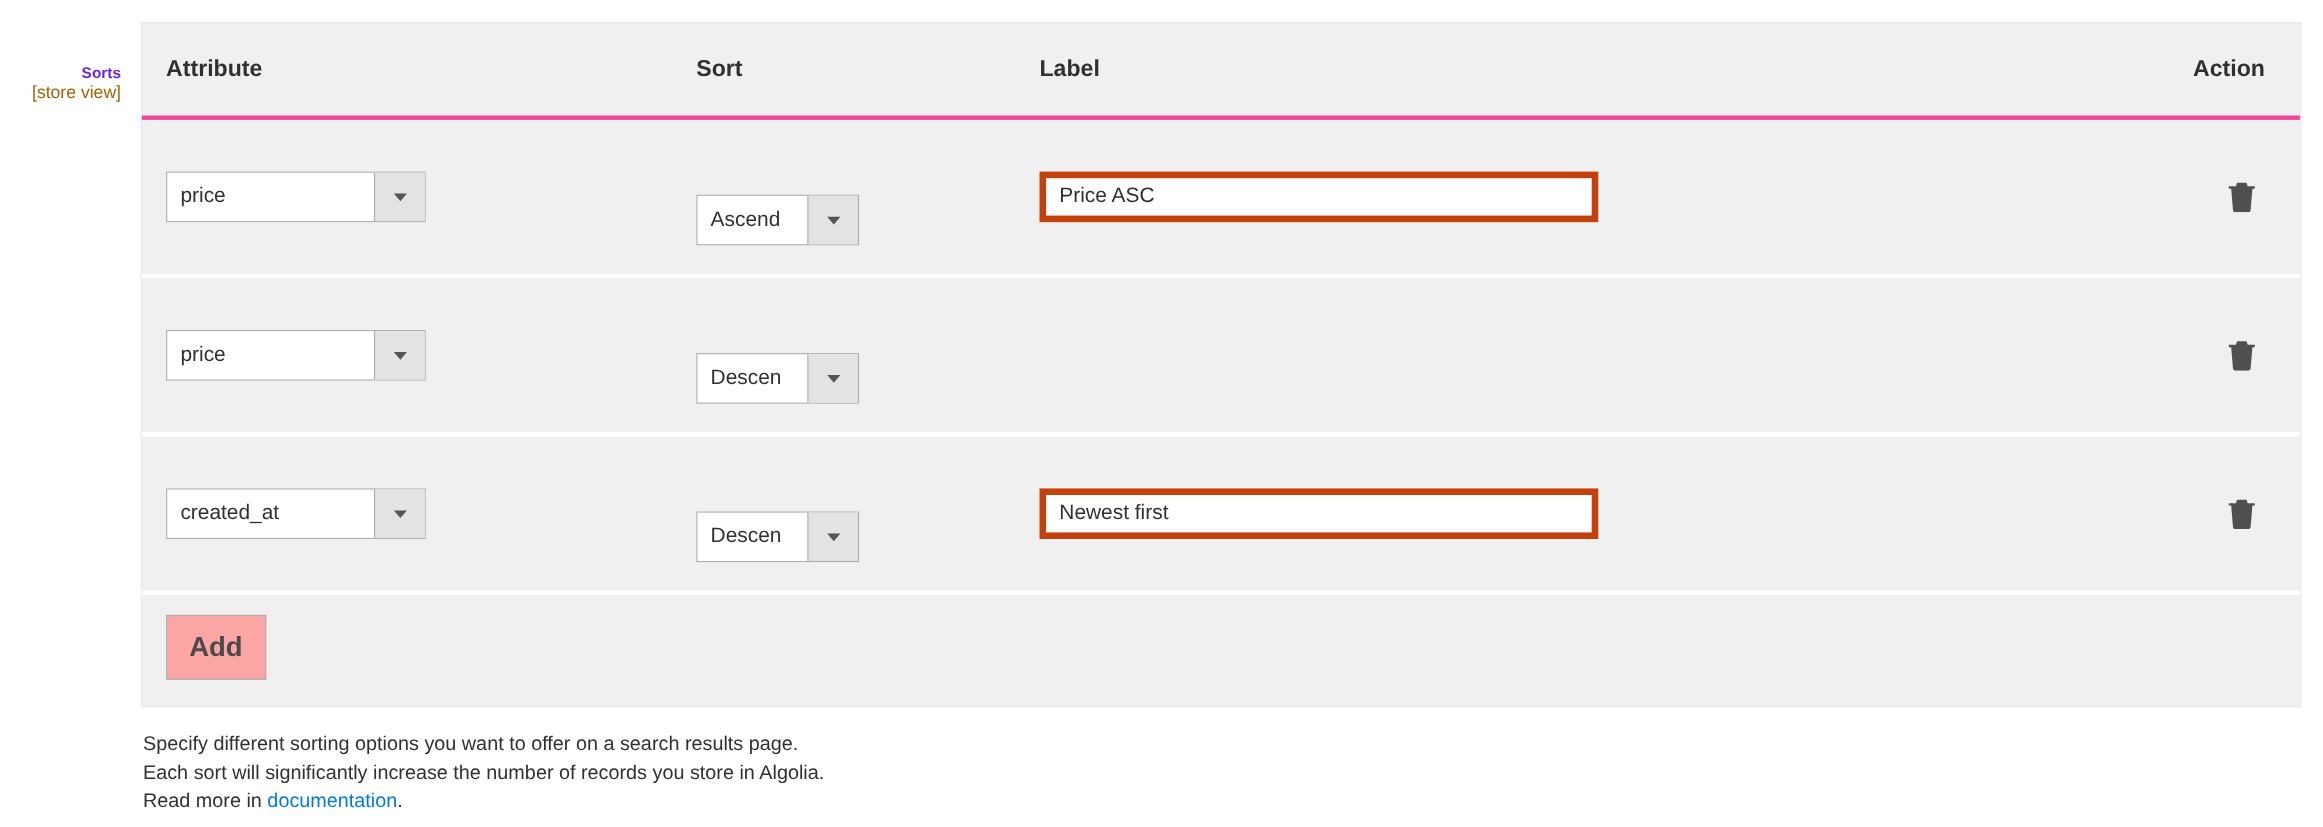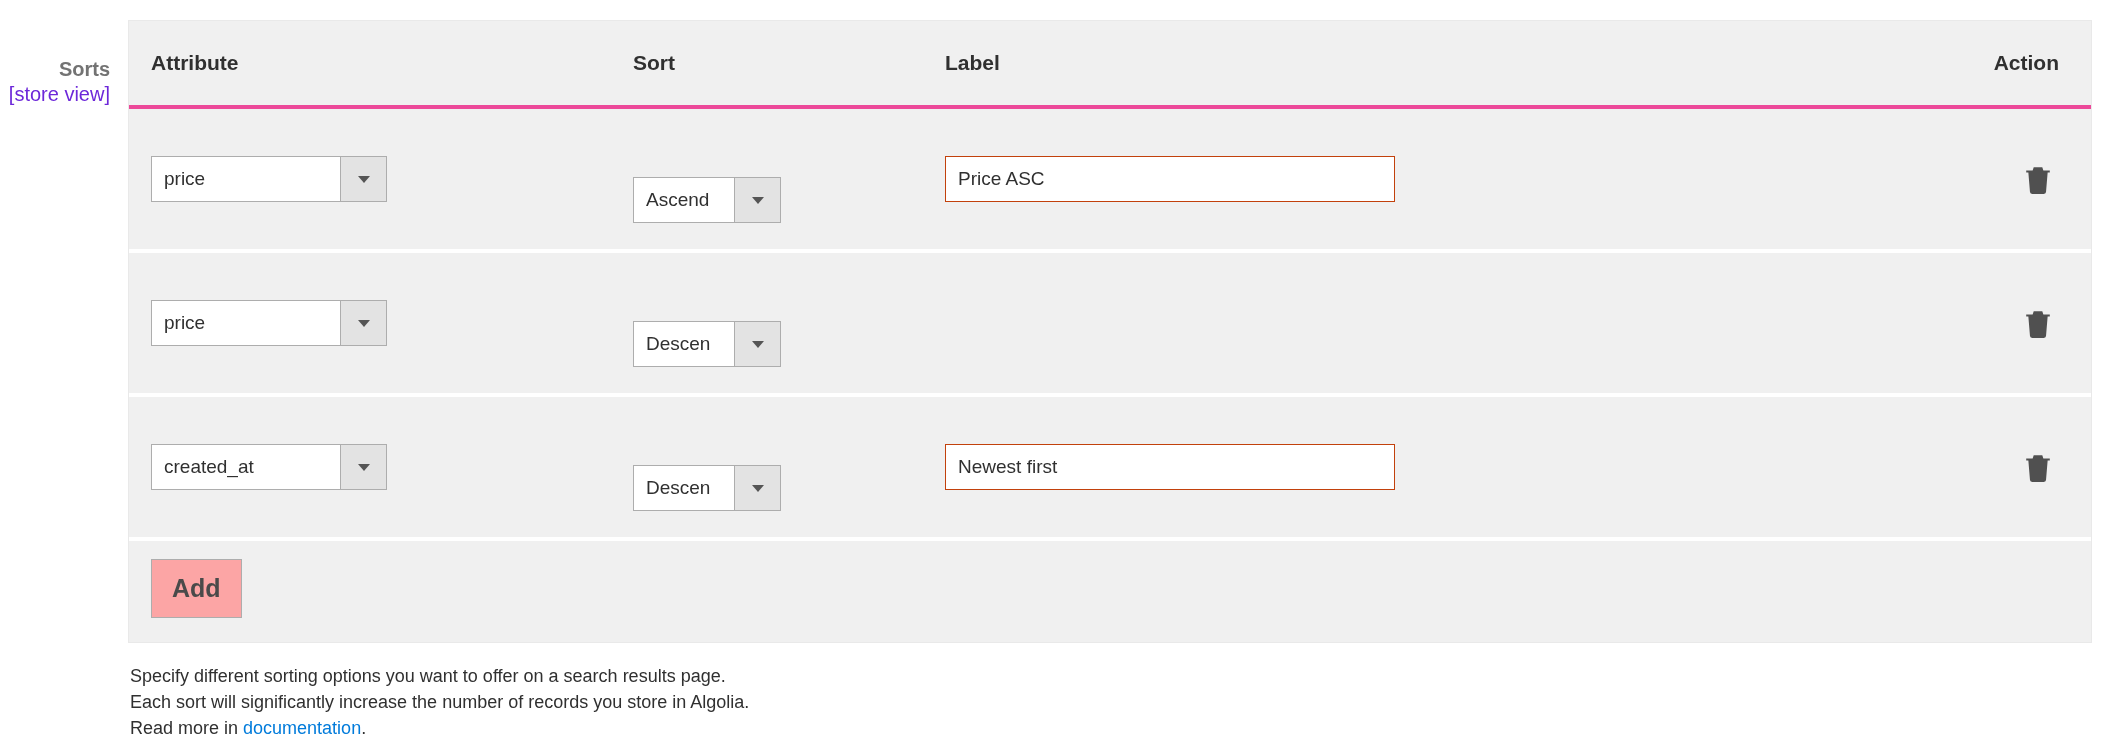--- a/index.html
+++ b/index.html
@@ -16,26 +16,26 @@
       width: 2112px;
     }
     .side-label {
       width: 128px;
       text-align: right;
       padding-right: 18px;
       padding-top: 38px;
     }
     .side-label .title {
       font-weight: 700;
-      font-size: 20px;
-      color: #737373;
+      font-size: 14px;
+      color: #6d28d9;
     }
     .side-label .scope {
-      font-size: 20px;
-      color: #6d28d9;
+      font-size: 16px;
+      color: #a16207;
       margin-top: 2px;
     }
     .main {
       flex: 1;
       padding-right: 20px;
     }
     .table-wrap {
       background: #f0f0f0;
       border: 1px solid #e9e9e9;
     }
@@ -91,23 +91,23 @@
       align-items: center;
       justify-content: center;
     }
     .caret {
       width: 0; height: 0;
       border-left: 6px solid transparent;
       border-right: 6px solid transparent;
       border-top: 7px solid #555;
     }
     .text-input {
-      width: 450px;
+      width: 508px;
       height: 46px;
-      border: 1px solid #c2410c;
+      border: 6px solid #c2410c;
       background: #fff;
       padding: 0 12px;
       font-size: 19px;
       color: #303030;
       font-family: inherit;
     }
     .trash-btn {
       background: none;
       border: none;
       cursor: pointer;

